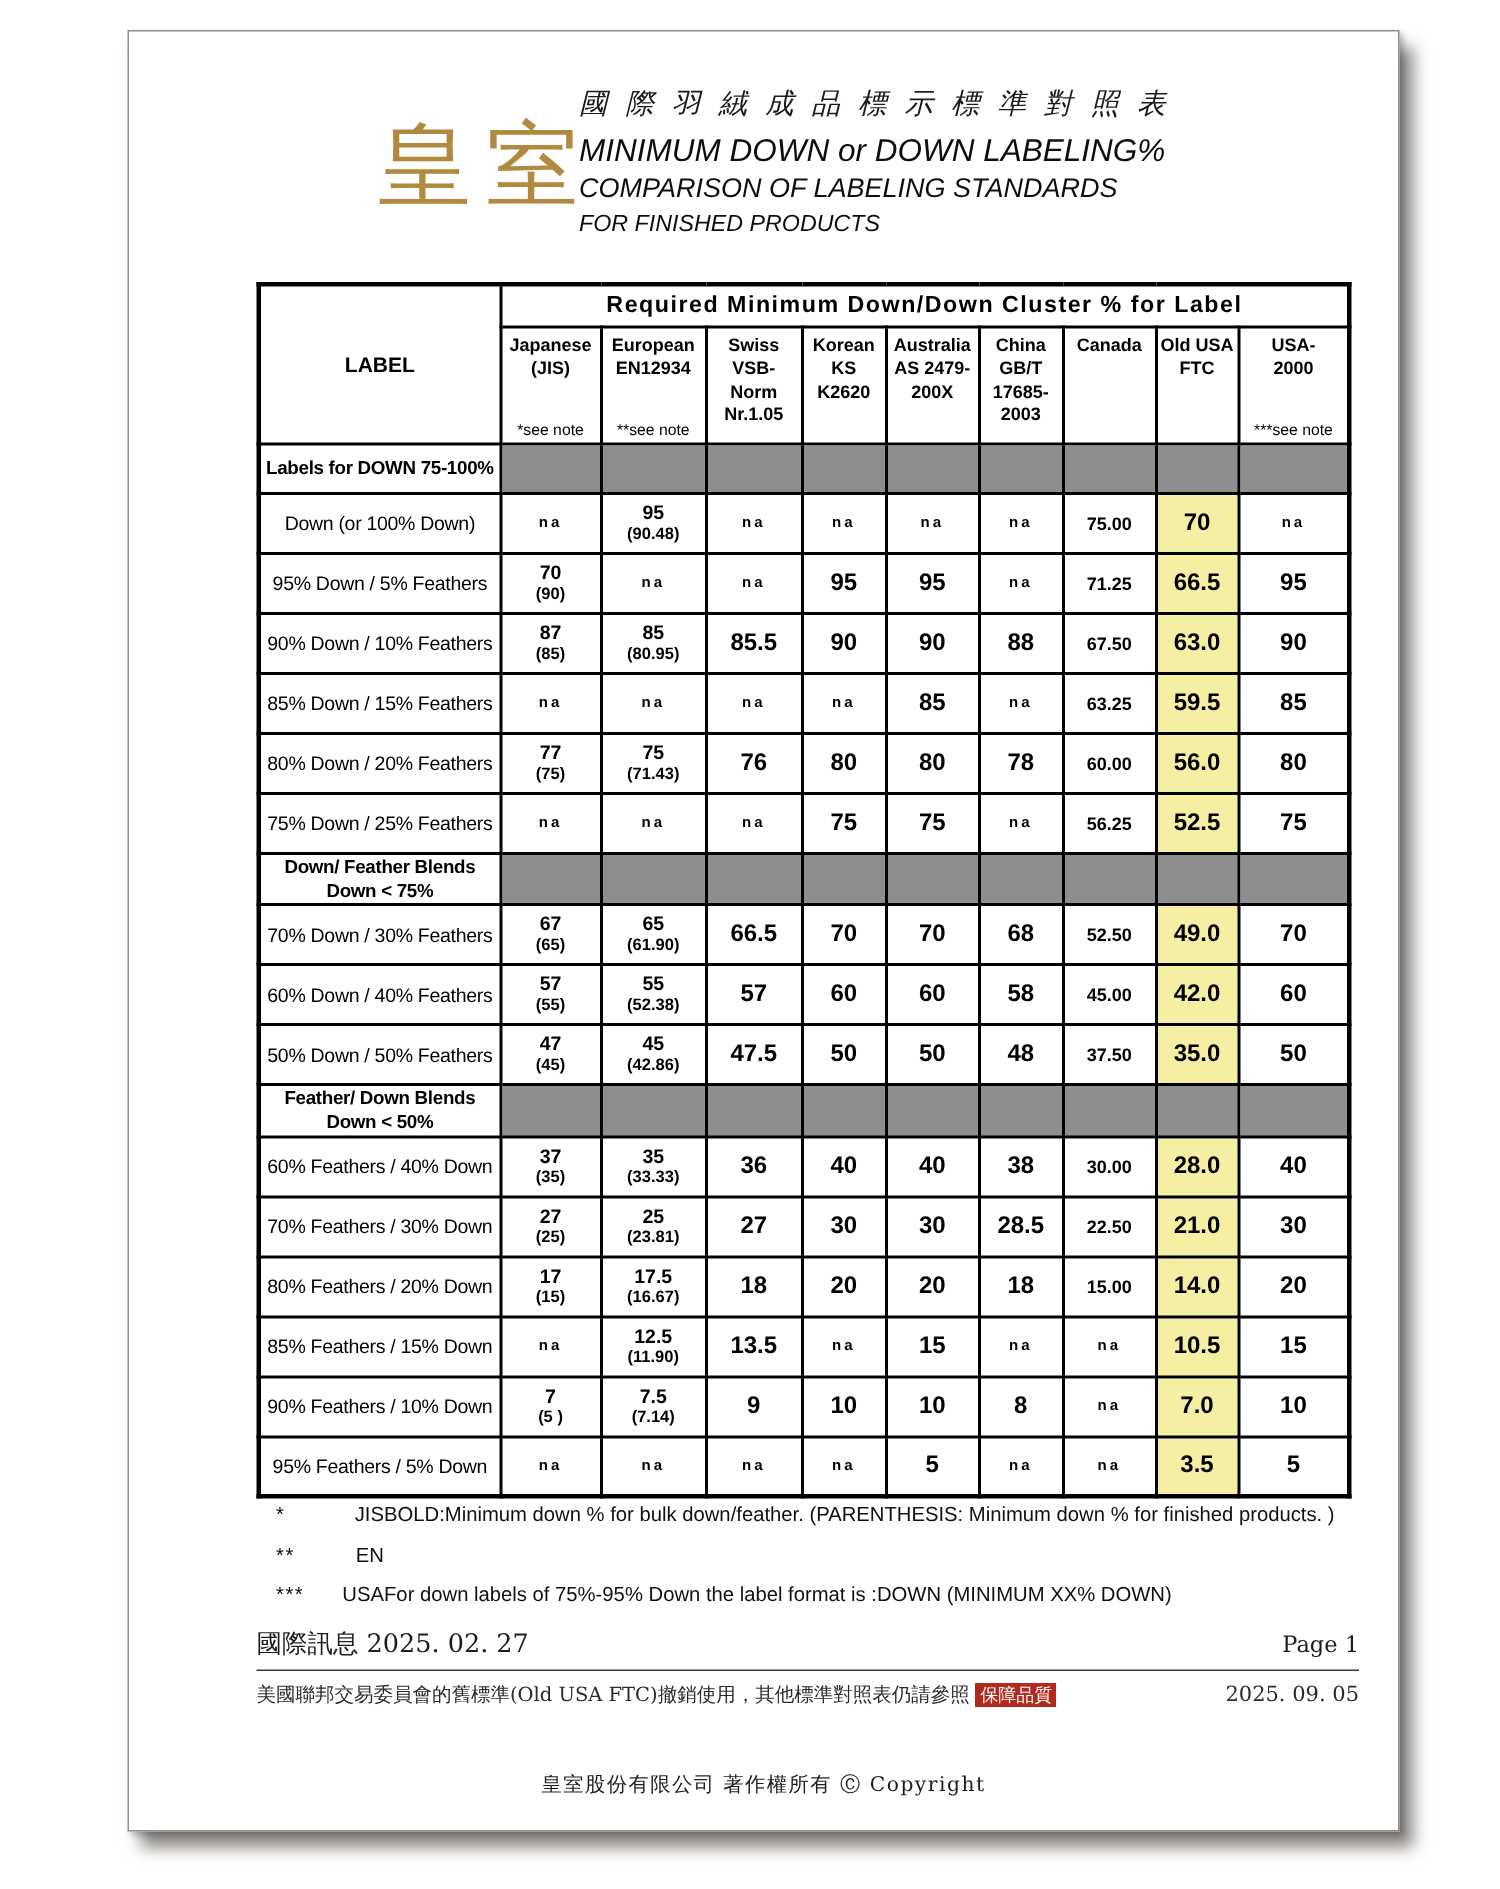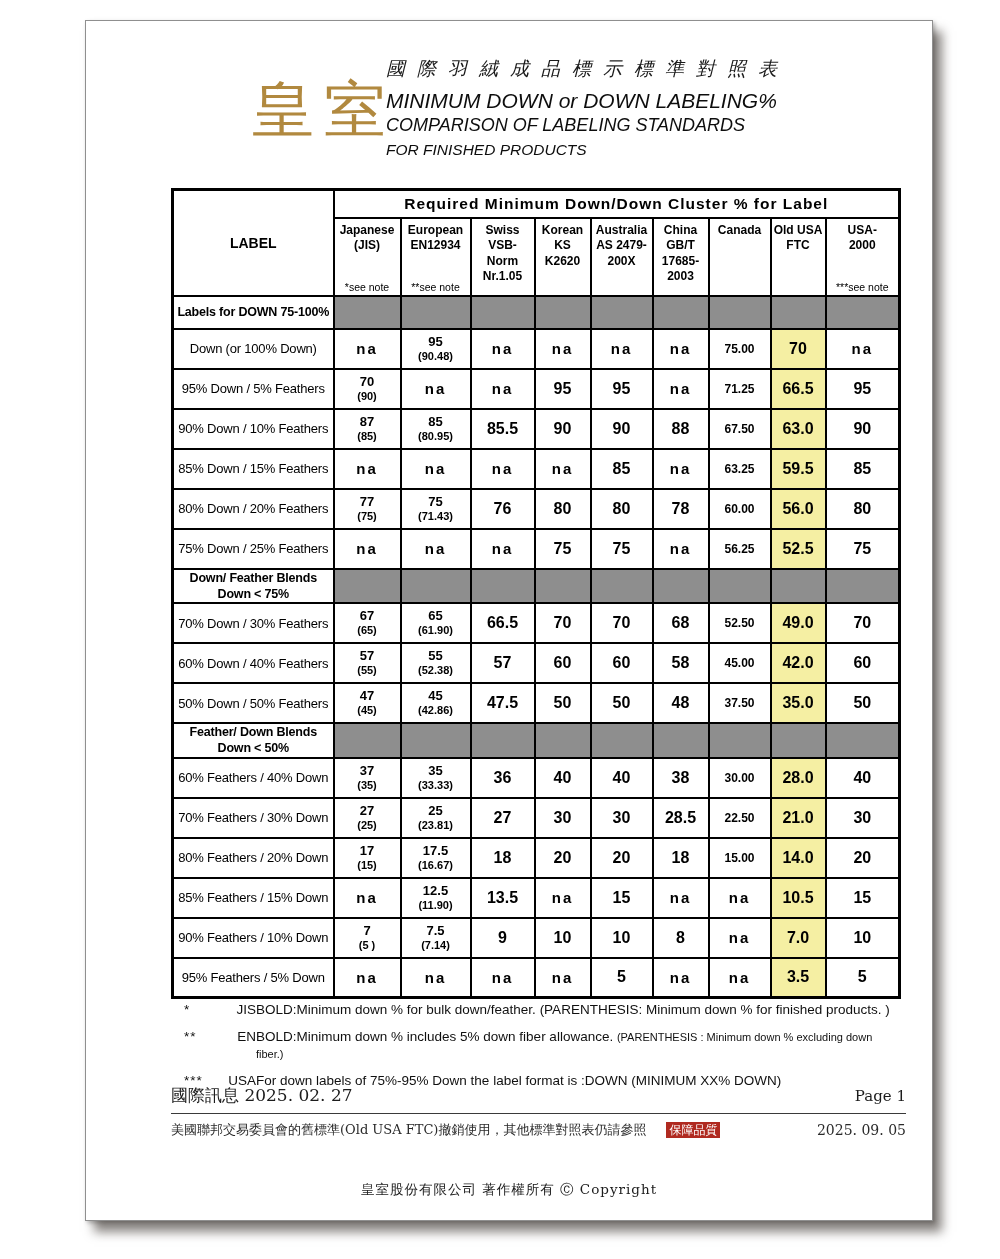--- a/index.html
+++ b/index.html
@@ -36,38 +36,38 @@
   tr.data{height:40px;}
   tr.sec{height:33px;}
   td.lbl{text-align:left;font-size:13px;padding-left:2px;letter-spacing:-0.2px;}
   td.sec-lbl{font-weight:bold;font-size:12.5px;line-height:1.3;padding-left:3px;}
   td.sec-cell{background:var(--sec);}
   td.val{font-weight:bold;font-size:16px;}
   td.val .main{font-size:13px;line-height:1.15;}
   td.val .sub{font-size:11px;line-height:1.15;}
   td.canada{font-size:12px;}
   td.hl{background:var(--hl);}
-  td.na{font-size:15px;letter-spacing:2px;}
+  td.na{font-size:10px;letter-spacing:2px;}
   
   .notes{position:absolute;left:98px;top:980px;width:712px;font-size:13.5px;color:#101010;}
   .note-line{display:flex;margin-bottom:9px;line-height:1.3;}
   .note-stars{width:30px;flex:none;letter-spacing:1px;}
   .note-abbr{width:42px;flex:none;text-align:right;}
   .note-text .small{font-size:11px;}
   
   .footer-line1{position:absolute;left:85px;top:1063px;width:735px;display:flex;
     justify-content:space-between;align-items:baseline;font-family:"DejaVu Serif",serif;}
   .footer-info{font-size:17px;color:#1c1c1c;}
   .footer-page{font-size:15px;color:#1c1c1c;}
   .footer-rule{position:absolute;left:85px;top:1092px;width:735px;border-top:1.5px solid #3a3a3a;}
   .footer-line2{position:absolute;left:85px;top:1100px;width:735px;display:flex;
     justify-content:space-between;align-items:center;font-family:"DejaVu Serif",serif;
     font-size:13px;color:#2a2a2a;}
   .badge{display:inline-block;background:var(--badge);color:#fff;font-size:12px;
-    padding:1px 3px;margin-left:20px;line-height:1.2;}
+    padding:1px 3px;margin-left:4px;line-height:1.2;}
   .footer-date{font-size:14px;text-align:center;}
   .copyright{position:absolute;left:0;top:1160px;width:100%;text-align:center;
     font-family:"DejaVu Serif",serif;font-size:13.5px;letter-spacing:1px;color:#1c1c1c;}
 </style>
 </head>
 <body>
 
 <div class="page">
 
   <div class="logo">皇室</div>
@@ -455,21 +455,20 @@
 
   <div class="notes">
     <div class="note-line">
       <span class="note-stars">*</span>
       <span class="note-abbr">JIS</span>
       <span class="note-text"><span>BOLD:Minimum down % for bulk down/feather. (PARENTHESIS: Minimum down % for finished products. )</span><span class="small"></span></span>
     </div>
     <div class="note-line">
       <span class="note-stars">**</span>
       <span class="note-abbr">EN</span>
-      <span class="note-text"><span>BOLD:Minimum down % includes 5% down fiber allowance. </span><span class="small">(PARENTHESIS : Minimum down % excluding down fiber.)</span></span>
     </div>
     <div class="note-line">
       <span class="note-stars">***</span>
       <span class="note-abbr">USA</span>
       <span class="note-text"><span>For down labels of 75%-95% Down the label format is :DOWN (MINIMUM XX% DOWN)</span><span class="small"></span></span>
     </div>
   </div>
 
   <div class="footer-line1">
     <span class="footer-info">國際訊息 2025. 02. 27</span>

